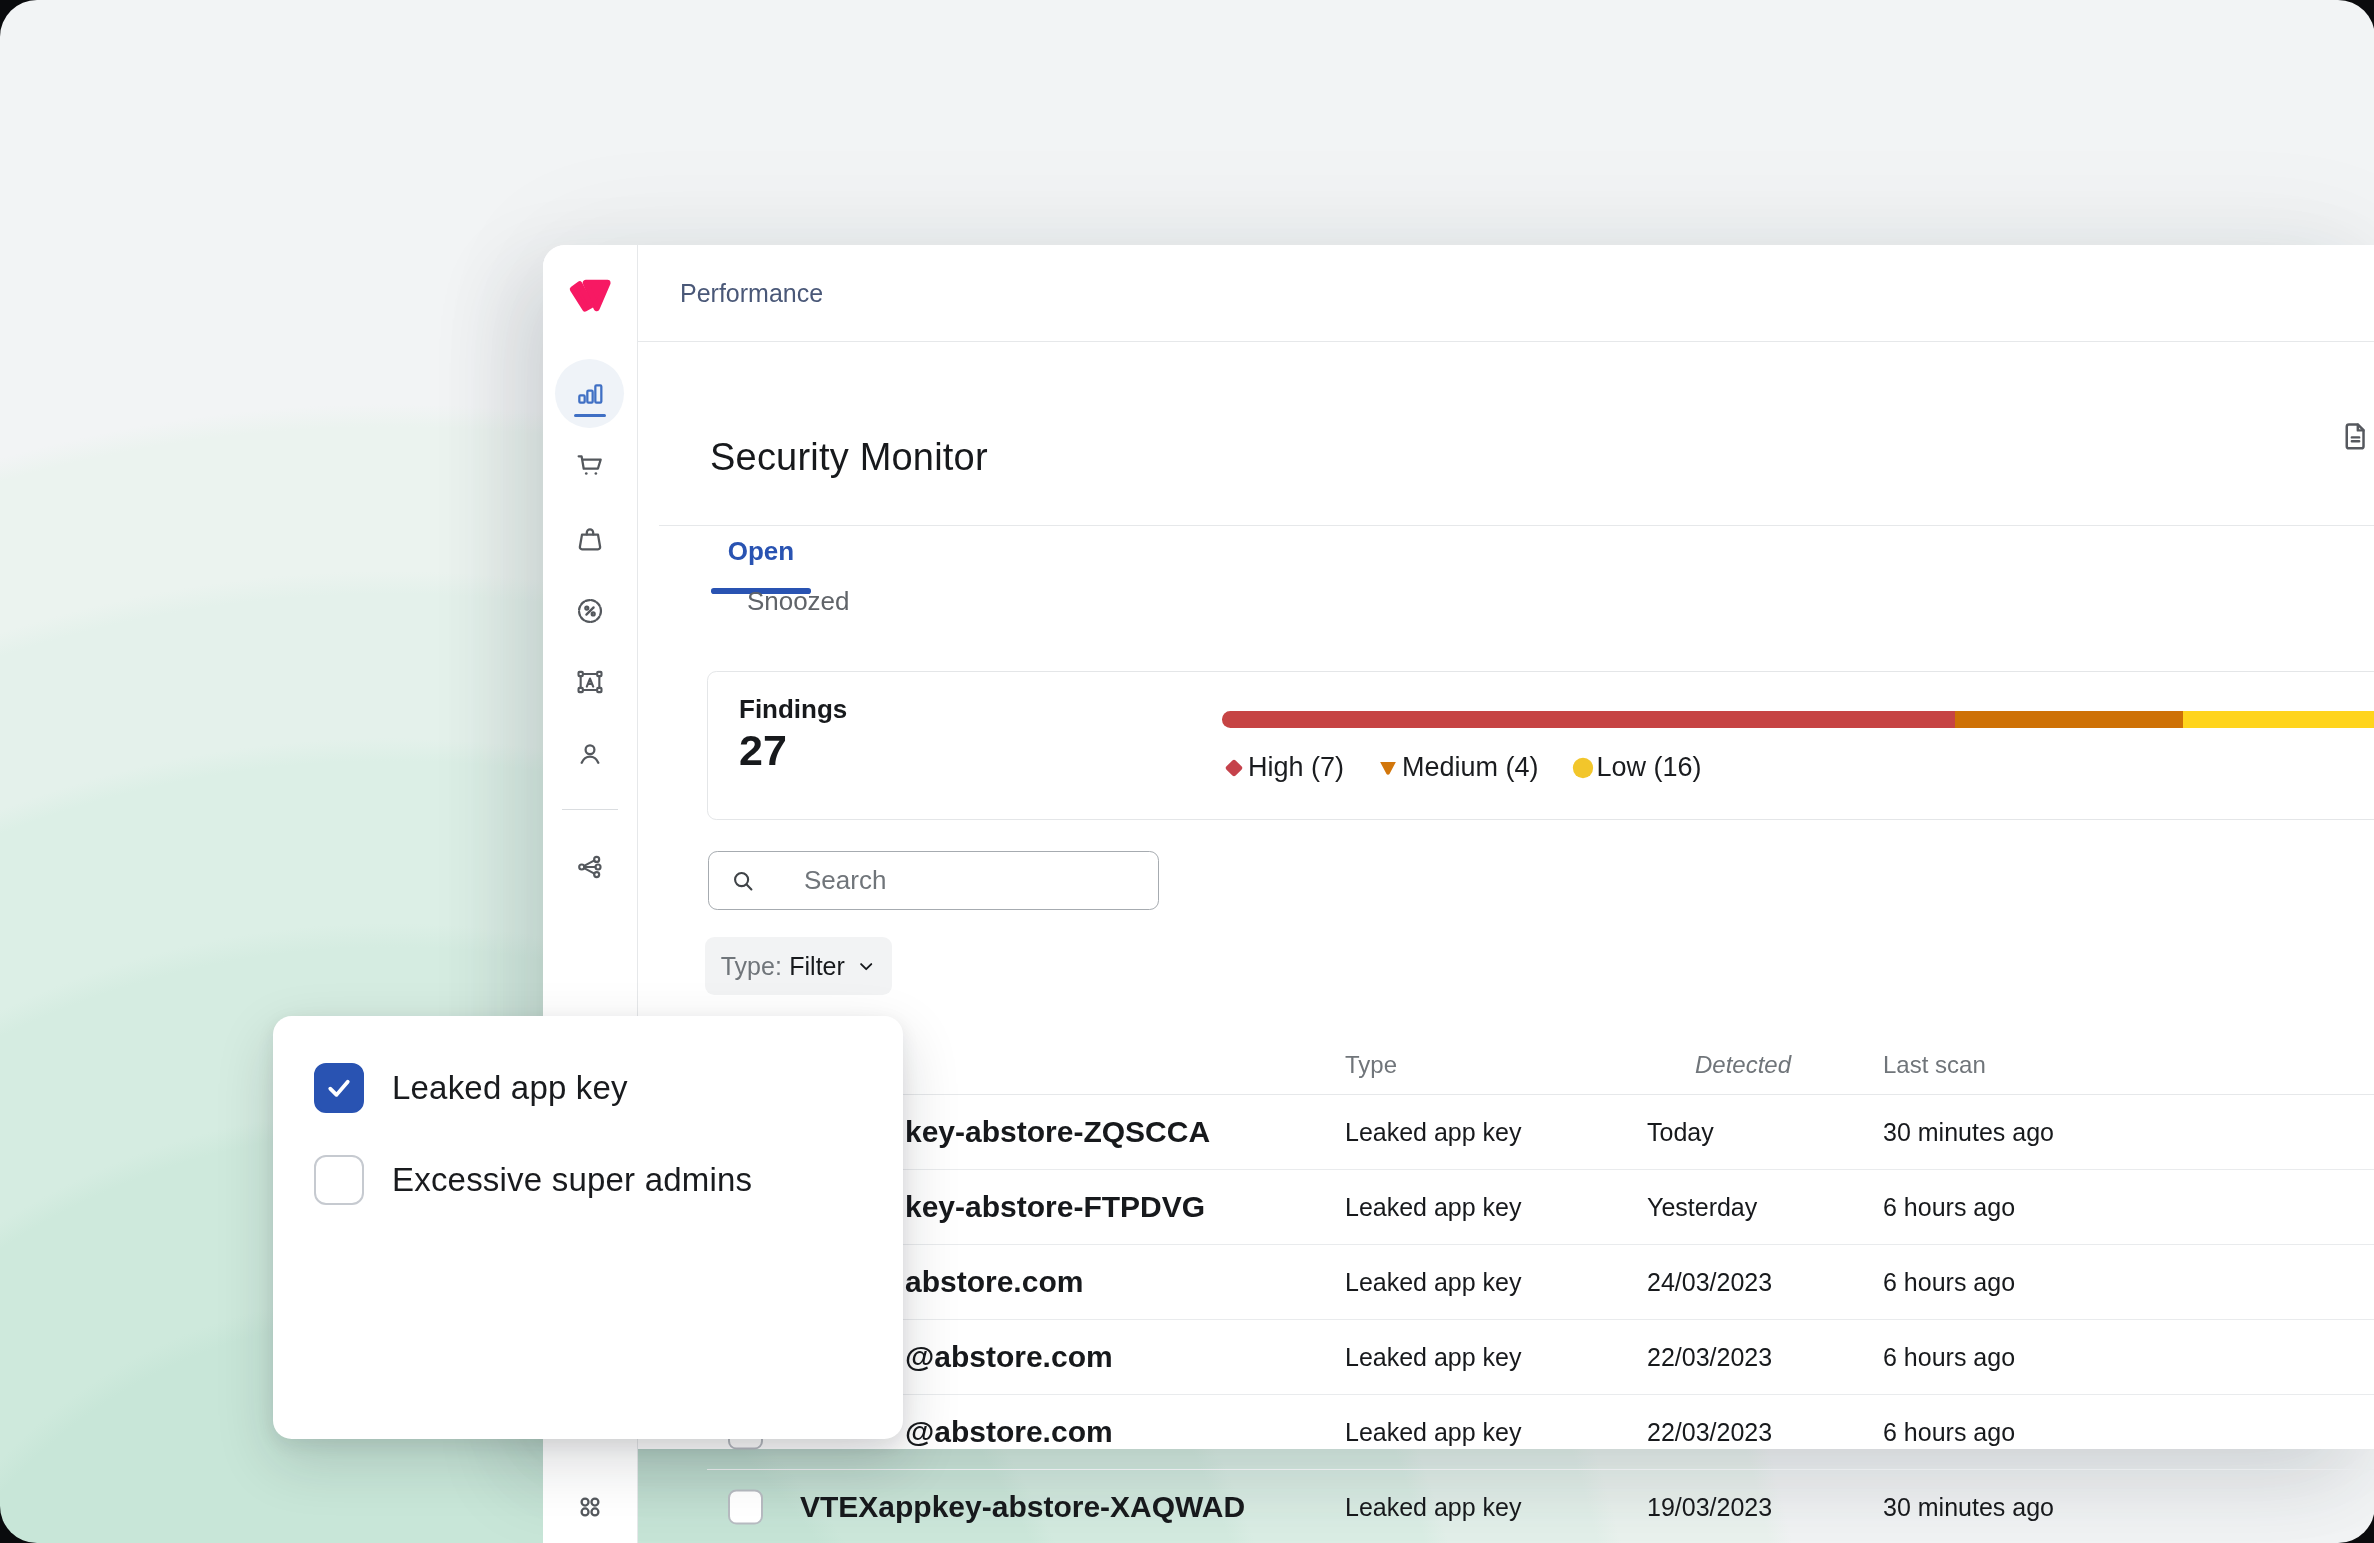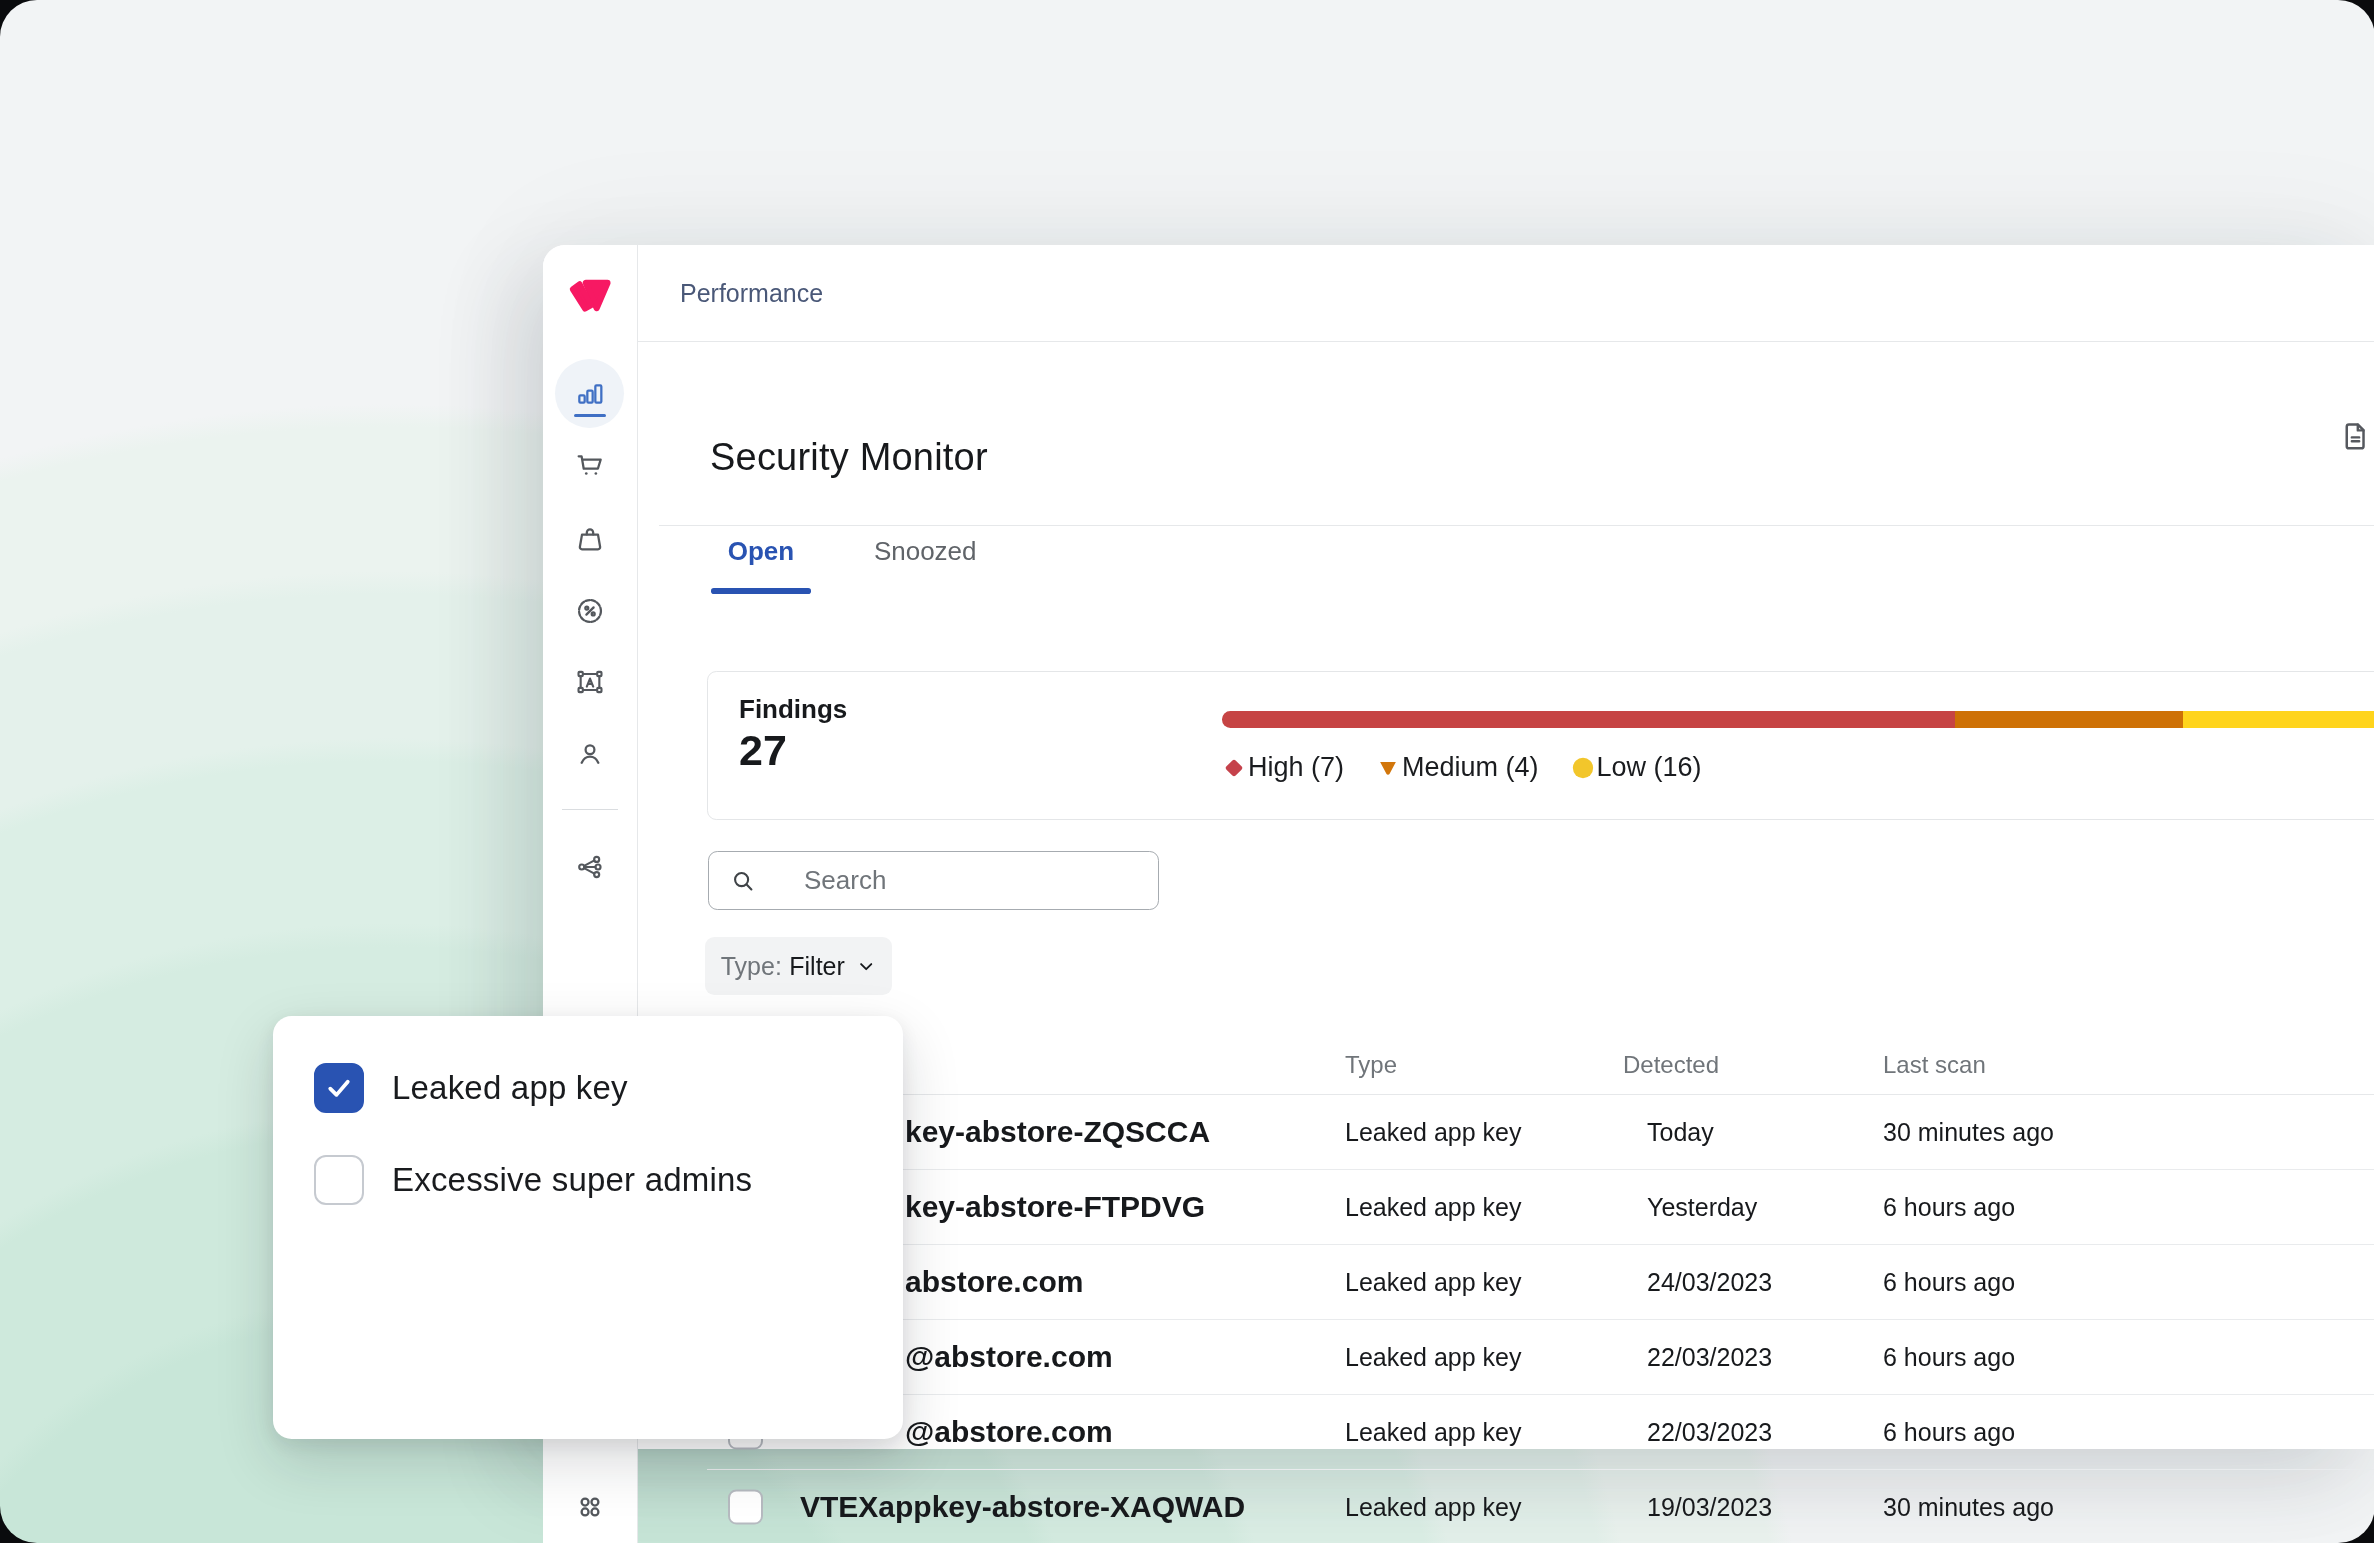--- a/index.html
+++ b/index.html
@@ -41,21 +41,21 @@
   .nav-underline{position:absolute;left:31px;top:169px;width:32px;height:2.8px;border-radius:1.9px;background:#3F6FC4;}
   .side-divider{position:absolute;left:18.6px;top:564px;width:56px;height:0.9px;background:#DADDE0;}
   
   .topbar{position:absolute;left:94px;right:0;top:0;height:96px;border-bottom:0.9px solid #E6E8EA;}
   .breadcrumb{position:absolute;left:43px;top:0;height:96px;display:flex;align-items:center;font-size:25px;color:#4A5878;}
   
   .page-title{position:absolute;left:167px;top:191px;font-size:38px;font-weight:500;color:#17191C;letter-spacing:0.2px;}
   .doc-icon{position:absolute;left:1795px;top:174px;width:35px;height:35px;color:#55585E;}
   .doc-icon svg{width:35px;height:35px;display:block;}
   .title-divider{position:absolute;left:116px;right:0;top:280px;height:0.9px;background:#E6E8EA;}
-  .tabs{position:absolute;left:168px;top:288px;display:flex;gap:27px;}
+  .tabs{position:absolute;left:168px;top:288px;display:flex;gap:13px;flex-direction:column;}
   .tab{position:relative;height:37px;display:flex;align-items:center;justify-content:center;font-size:26px;}
   .tab.active{width:100px;color:#2953B2;font-weight:700;}
   .tab.inactive{color:#606469;font-weight:500;padding:0 1.9px;margin-left:34px;}
   .tab.active .tab-underline{position:absolute;left:0;top:55px;width:100px;height:5.6px;border-radius:2.8px;background:#2953B2;}
   
   .card{position:absolute;left:164px;top:426px;width:1725px;height:149px;background:#fff;border:0.9px solid #E4E6E8;border-radius:9.3px;box-sizing:border-box;}
   .card-label{position:absolute;left:31px;top:22px;font-size:26px;font-weight:700;color:#17191C;}
   .card-count{position:absolute;left:31px;top:54px;font-size:43px;font-weight:700;color:#17191C;}
   .sev-bar{position:absolute;left:514px;top:39px;width:1197px;height:16.7px;border-radius:8.3px 0 0 8.3px;overflow:hidden;display:flex;}
   .bar-seg{height:100%;}
@@ -69,21 +69,21 @@
   .search-input{border:none;outline:none;background:transparent;font-size:26px;color:#17191C;margin-left:15px;width:352px;font-family:"Liberation Sans",sans-serif;}
   .search-input::placeholder{color:#70757A;}
   .chip{position:absolute;left:162px;top:692px;width:187px;height:58px;border-radius:9.3px;background:#F2F3F4;display:flex;align-items:center;justify-content:center;gap:7.4px;font-size:25px;}
   .chip .chip-prefix{color:#70757A;}
   .chip .chip-value{color:#17191C;font-weight:500;}
   .chip svg{width:20.4px;height:20.4px;color:#17191C;margin-left:3.7px;}
   
   .table{position:absolute;left:164px;top:790px;width:1725px;}
   .t-head{position:relative;height:59px;border-bottom:0.9px solid #E6E8EA;}
   .t-col{position:absolute;top:50%;transform:translateY(-50%);font-size:24px;color:#70757A;}
-  .col-type{left:638px;} .col-detected{left:916px;} .col-last{left:1176px;}
+  .col-type{left:638px;} .col-detected{left:988px;font-style:italic;} .col-last{left:1176px;}
   .t-row{position:relative;height:74px;border-bottom:0.9px solid #E9EBED;}
   .cell{position:absolute;top:50%;transform:translateY(-50%);font-size:25px;color:#17191C;white-space:nowrap;}
   .cell-check{left:21.3px;width:35px;height:35px;box-sizing:border-box;border:2.3px solid #B6BAC0;border-radius:8.3px;background:#fff;}
   .cell-name{left:93px;font-size:30px;font-weight:700;}
   .rows > div.t-row:nth-of-type(-n+5) .cell-name{left:198px;}
   .cell-type{left:638px;} .cell-detected{left:940px;} .cell-last{left:1176px;}
   
   .dropdown{
     position:absolute;left:273px;top:1016px;width:630px;height:423px;z-index:60;
     background:#fff;border-radius:18.6px;box-sizing:border-box;

